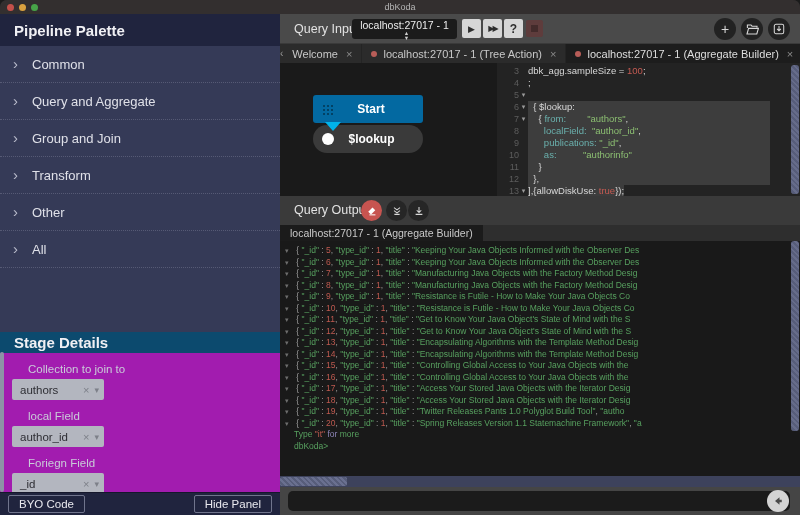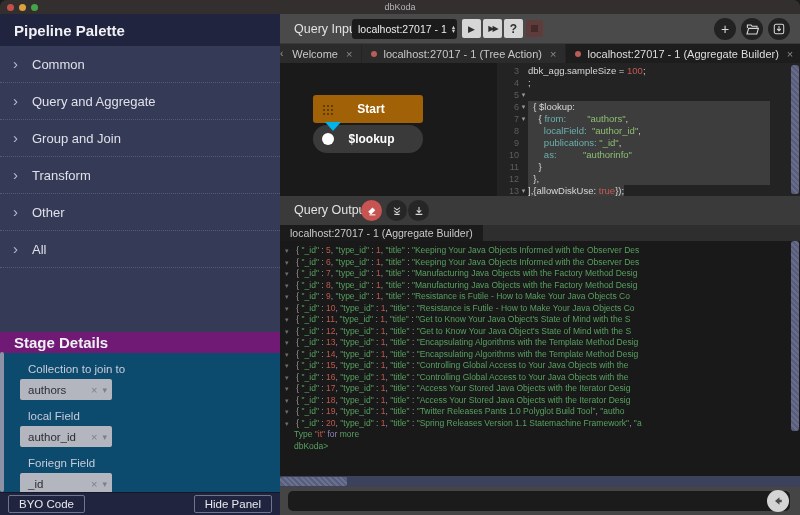--- a/index.html
+++ b/index.html
@@ -14,38 +14,38 @@
   .l-yellow{background:#d9a13f;}
   .l-green{background:#47a348;}
   .wtitle{position:absolute;left:0;right:0;text-align:center;font-size:9px;color:#b5b5b5;}
 
   
   .left-panel{position:absolute;left:0;top:14px;width:280px;height:501px;background:#353a57;overflow:hidden;padding-left:16px;}
   .palette-header{position:absolute;left:0;top:0;width:280px;height:32px;background:#20243e;color:#f0f0f4;font-size:15px;font-weight:bold;display:flex;align-items:center;padding-left:14px;}
   .palette-items{position:absolute;left:0;top:32px;width:280px;}
   .palette-item{height:37px;display:flex;align-items:center;border-bottom:1px dotted #565a75;color:#dfe0e8;font-size:13px;cursor:pointer;}
   .palette-item .chev{color:#b9bbcb;font-size:15px;margin-left:13px;margin-right:14px;line-height:10px;}
-  .stage-header{position:absolute;left:0;top:318px;width:280px;height:21px;background:#701a75;color:#f0f0f4;font-size:15px;font-weight:bold;display:flex;align-items:center;padding-left:14px;}
-  .stage-body{position:absolute;left:0;top:339px;width:280px;height:139px;background:#0c4a6e;overflow:hidden;}
+  .stage-header{position:absolute;left:0;top:318px;width:280px;height:21px;background:#0c4a6e;color:#f0f0f4;font-size:15px;font-weight:bold;display:flex;align-items:center;padding-left:14px;}
+  .stage-body{position:absolute;left:0;top:339px;width:280px;height:139px;background:#a21caf;overflow:hidden;}
   .field{position:relative;}
   .flabel{color:#c9cbd8;font-size:11.5px;margin:10px 0 4px 28px;}
-  .fselect{margin-left:20px;width:92px;height:21px;background:#b3b6bf;border-radius:2px;display:flex;align-items:center;font-size:11.5px;color:#2e2e34;padding-left:8px;cursor:pointer;}
+  .fselect{margin-left:12px;width:92px;height:21px;background:#b3b6bf;border-radius:2px;display:flex;align-items:center;font-size:11.5px;color:#2e2e34;padding-left:8px;cursor:pointer;}
   .fval{flex:1;}
   .fx{color:#7d8089;font-size:11px;margin-right:5px;}
   .fcaret{color:#7d8089;font-size:9px;margin-right:5px;}
   .left-scrollbar{position:absolute;left:0;top:338px;width:4px;height:140px;background:#8d92a6;border-radius:2px;}
   .panel-footer{position:absolute;left:0;top:478px;width:280px;height:23px;background:#20243e;border-top:1px solid #15172b;display:flex;align-items:center;justify-content:space-between;padding:0 8px;}
   .pf-btn{height:18px;border:1px solid #70748c;border-radius:2px;color:#e8e8ee;font-size:11.5px;display:flex;align-items:center;padding:0 10px;cursor:pointer;background:transparent;}
 
   
   .right-panel{position:absolute;left:280px;top:14px;width:520px;height:501px;}
 
   .toolbar{position:absolute;left:0;top:0;width:520px;height:30px;background:#4a4a4a;border-bottom:1px solid #3a3a3a;}
   .qi-label{position:absolute;left:14px;top:8px;font-size:12.5px;color:#e2e2e2;}
-  .conn-select{position:absolute;left:72px;top:5px;width:105px;height:20px;background:#1b1b1b;border-radius:3px;display:flex;align-items:center;color:#ececec;font-size:10.5px;padding:0 6px;cursor:pointer;}
+  .conn-select{position:absolute;left:72px;top:5px;width:105px;height:20px;background:#1b1b1b;border-radius:3px;display:flex;align-items:center;color:#ececec;font-size:10.5px;padding:0 20px;cursor:pointer;flex-direction:column;}
   .conn-select .cname{flex:1;white-space:nowrap;}
   .sorticon{display:flex;flex-direction:column;line-height:4.5px;font-size:5.5px;color:#cfcfcf;margin-left:4px;}
   .tbtn{position:absolute;top:5px;width:19px;height:19px;background:#d6d6d6;border-radius:2px;border:none;display:flex;align-items:center;justify-content:center;color:#2e2e2e;cursor:pointer;padding:0;}
   .tbtn.play{left:182px;font-size:9px;}
   .tbtn.ffwd{left:203px;font-size:8px;letter-spacing:-2px;}
   .tbtn.help{left:224px;font-size:12px;font-weight:bold;}
   .tbtn.stop{left:246px;top:6px;width:17px;height:17px;background:#5e3c3c;}
   .stopsq{width:7px;height:7px;background:#432b2b;}
   .circbtn{position:absolute;top:4px;width:22px;height:22px;border-radius:50%;background:#222;border:none;color:#d8d8d8;display:flex;align-items:center;justify-content:center;cursor:pointer;padding:0;}
   .cb-plus{left:434px;font-size:14px;}
@@ -56,21 +56,21 @@
   .tb-chev{width:14px;display:flex;align-items:center;justify-content:center;color:#9a9a9a;font-size:10px;cursor:pointer;}
   .tab{display:flex;align-items:center;padding:0 9px;font-size:11px;color:#c8c8c8;cursor:pointer;border-right:1px solid #242424;white-space:nowrap;}
   .tab.active{background:#1d1d1d;color:#dedede;}
   .tabdot{width:6px;height:6px;border-radius:50%;background:#b85d58;margin-right:6px;}
   .tclose{color:#8a8a8a;font-size:11px;margin-left:8px;}
 
   
   .editor-region{position:absolute;left:0;top:49px;width:520px;height:133px;background:#232323;overflow:hidden;}
   .canvas{position:absolute;left:0;top:0;width:217px;height:133px;background:#1a1a1a;}
   .blk{position:absolute;left:33px;width:110px;height:28px;border-radius:3px;display:flex;align-items:center;cursor:grab;}
-  .blk-start{top:32px;background:#a16207;}
+  .blk-start{top:32px;background:#0369a1;}
   .blk-tail{position:absolute;left:45px;top:59px;width:0;height:0;border-left:8px solid transparent;border-right:8px solid transparent;border-top:9px solid #00b3ea;z-index:2;}
   .blk-lookup{top:62px;background:#3a3a3a;border-radius:14px;}
   .grip{width:11px;height:11px;margin-left:9px;background-image:radial-gradient(circle,rgba(0,0,0,.38) 1px,transparent 1.2px);background-size:4px 4px;}
   .port{width:12px;height:12px;border-radius:50%;background:#fff;margin-left:9px;}
   .blk-label{flex:1;text-align:center;color:#fff;font-size:12px;font-weight:bold;margin-right:14px;}
 
   .code-editor{position:absolute;left:217px;top:0;width:294px;height:133px;padding-top:2px;cursor:text;}
   .code-line{height:12px;display:flex;font-family:"DejaVu Sans Mono",monospace;font-size:9.5px;line-height:12px;white-space:pre;}
   .ln{width:22px;text-align:right;color:#5d5d5d;font-size:9px;}
   .fold{width:9px;text-align:center;color:#9a9a9a;font-size:7px;}

